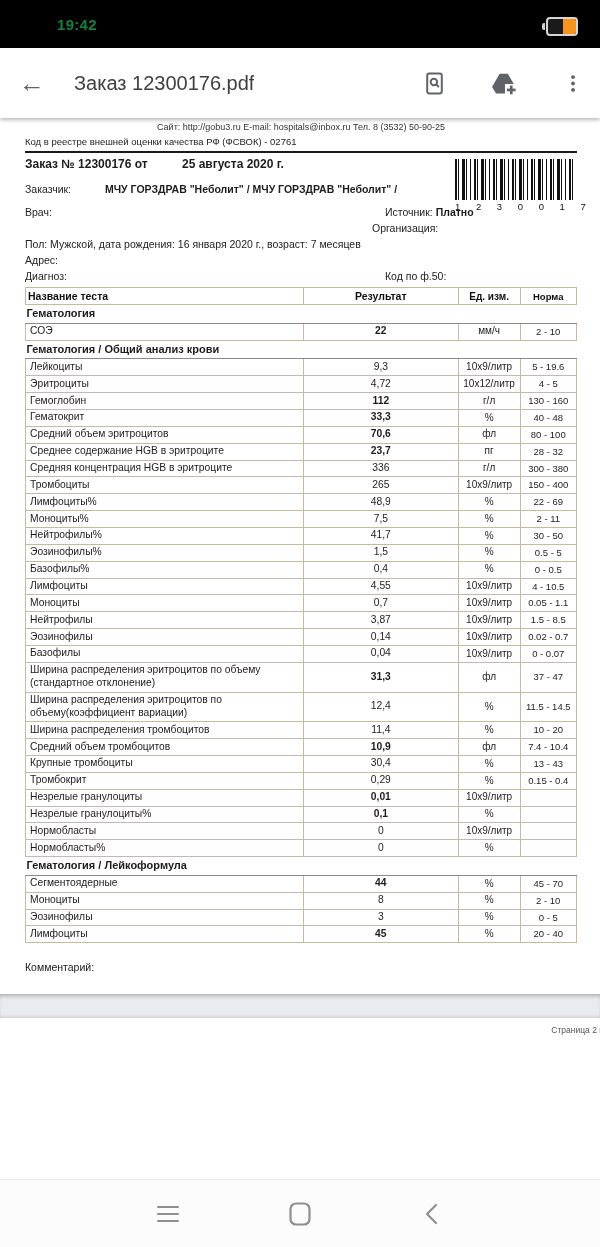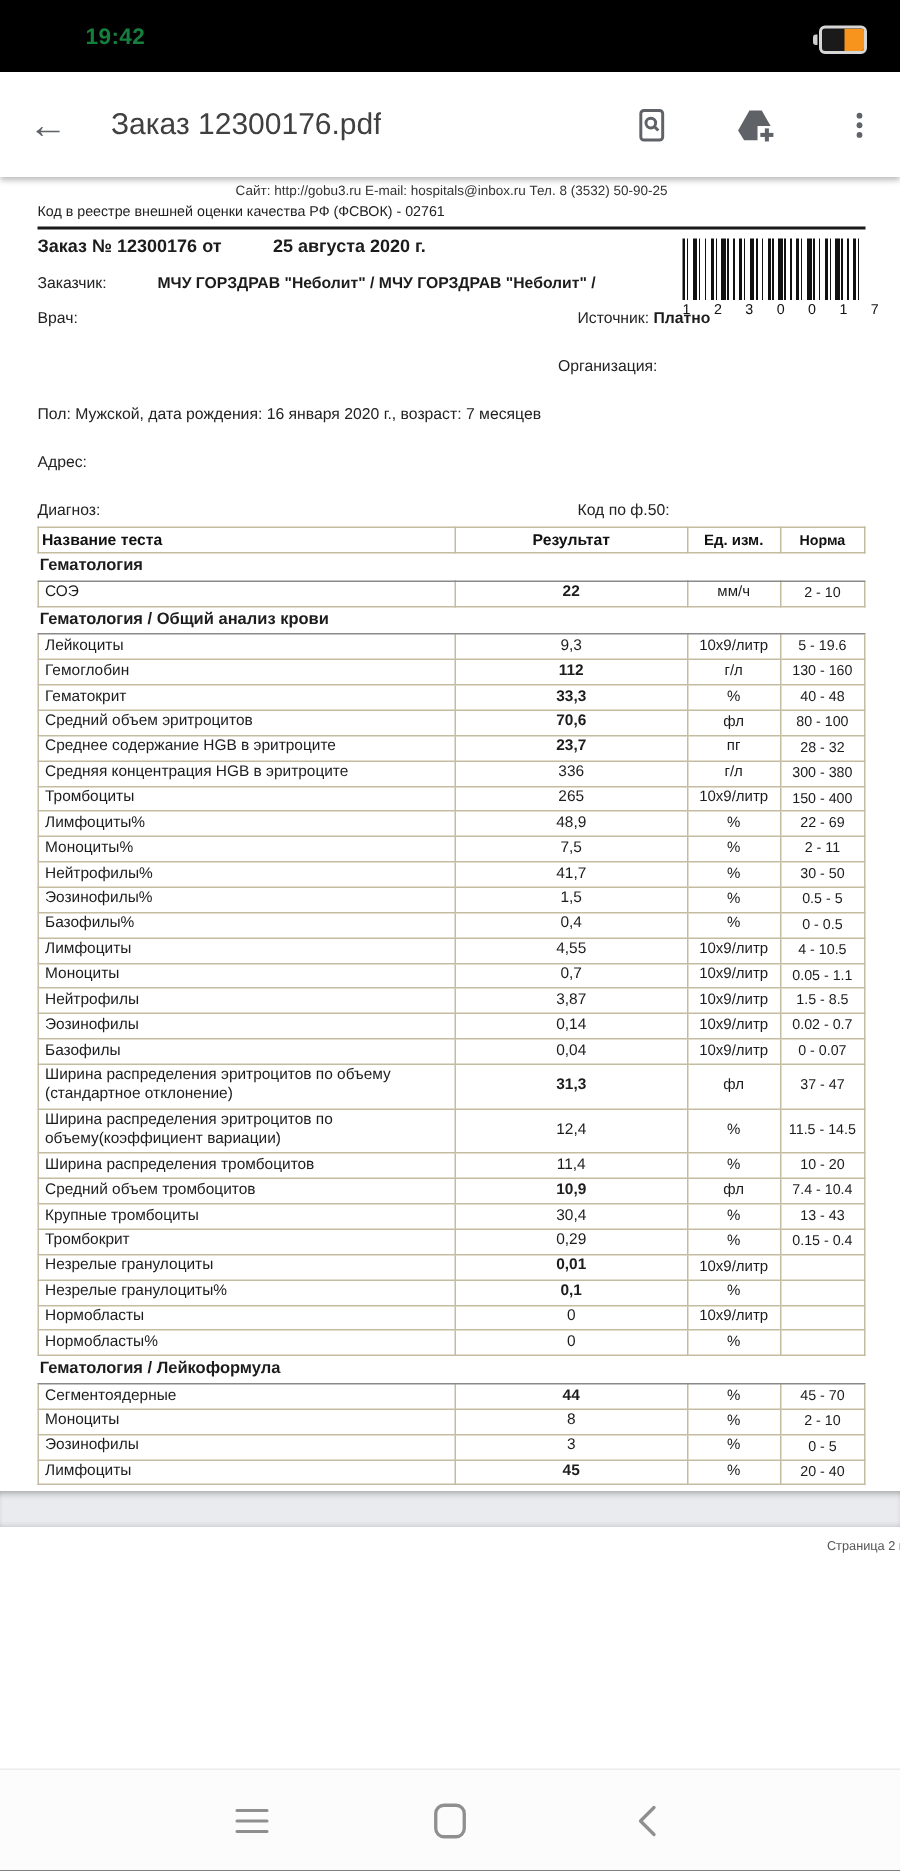--- a/index.html
+++ b/index.html
@@ -38,21 +38,21 @@
   .rule{height:2px;background:#1a1a1a;margin-top:4px;}
 
   .doc-head{position:relative;font-size:10.5px;}
   .order-row{position:relative;height:16px;margin-top:4px;font-weight:bold;font-size:12px;}
   .order-date{position:absolute;left:157px;top:0;}
   .barcode-wrap{position:absolute;right:2px;top:2px;width:120px;text-align:center;}
   .barcode{height:41px;background:
      repeating-linear-gradient(90deg,#111 0 2px,#fff 2px 3px,#111 3px 4px,#fff 4px 7px,
        #111 7px 10px,#fff 10px 11px,#111 11px 12px,#fff 12px 15px,#111 15px 16px,#fff 16px 19px);}
   .barcode-digits{font-size:9.5px;letter-spacing:6.5px;margin-top:1px;white-space:nowrap;color:#111;}
-  .f-row{position:relative;min-height:14px;margin-top:18px;}
+  .f-row{position:relative;min-height:14px;margin-top:2px;}
   .lbl{color:#222;}
   .val-b{font-weight:bold;}
   .pos-val{position:absolute;left:80px;top:0;}
   .pos-mid{position:absolute;left:360px;top:0;}
   .pos-org{position:absolute;left:347px;top:0;}
   .pos-ib{position:absolute;left:448px;top:0;}
   .row-customer{margin-top:10px;}
   .row-doctor{margin-top:9px;}
   .row-patient{font-size:10.5px;margin-top:3px;height:17px;}
   .patient-name{font-size:13px;font-weight:bold;top:-2px;}
@@ -185,20 +185,26 @@
             <tr class="section-row">
               <td colspan="4">Гематология / Общий анализ крови</td>
             </tr>
             <tr>
               <td class="col-name">Лейкоциты</td>
               <td class="col-res">9,3</td>
               <td class="col-unit">10х9/литр</td>
               <td class="col-norm">5 - 19.6</td>
             </tr>
             <tr>
+              <td class="col-name">Эритроциты</td>
+              <td class="col-res">4,72</td>
+              <td class="col-unit">10х12/литр</td>
+              <td class="col-norm">4 - 5</td>
+            </tr>
+            <tr>
               <td class="col-name">Гемоглобин</td>
               <td class="col-res strong">112</td>
               <td class="col-unit">г/л</td>
               <td class="col-norm">130 - 160</td>
             </tr>
             <tr>
               <td class="col-name">Гематокрит</td>
               <td class="col-res strong">33,3</td>
               <td class="col-unit">%</td>
               <td class="col-norm">40 - 48</td>

